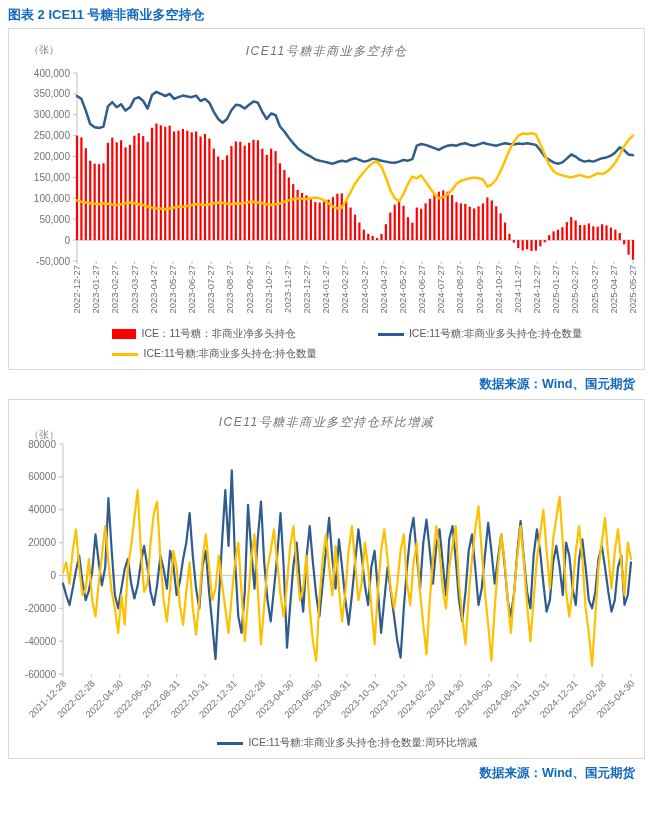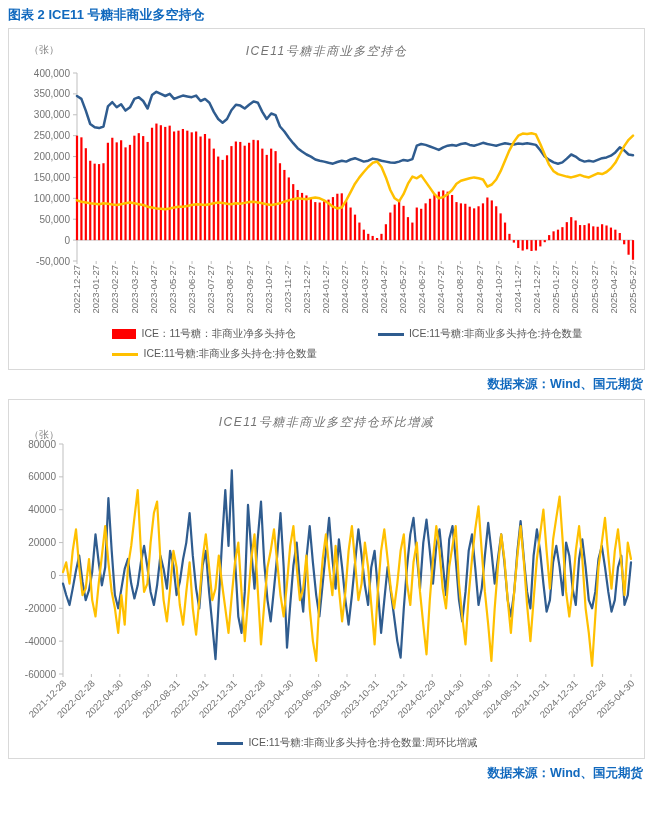--- a/index.html
+++ b/index.html
@@ -11,21 +11,21 @@
   .unit-label{position:absolute;left:20px;top:10px;font-size:10px;color:#808080;letter-spacing:0;}
   .unit-label.low{top:24px;}
   svg{display:block;margin:0 auto;}
   svg text{font-family:"Liberation Sans","DejaVu Sans",sans-serif;fill:#737373;}
   .legend{display:flex;flex-direction:column;width:fit-content;margin:0 auto 6px auto;gap:6px;font-size:10.5px;color:#595959;}
   .legend-row{display:flex;gap:40px;align-items:center;}
   .legend-item{display:flex;align-items:center;gap:5px;white-space:nowrap;margin-left:42px;}
   .swatch{display:inline-block;flex:0 0 auto;}
   .swatch.line{width:26px;height:3px;}
   .swatch.bar{width:24px;height:10px;}
-  .source-line{color:#1169BE;font-weight:bold;font-size:12.5px;text-align:right;padding:6px 10px 6px 0;}
+  .source-line{color:#1169BE;font-weight:bold;font-size:12.5px;text-align:right;padding:6px 18px 6px 0;}
 </style>
 </head>
 <body>
 
 <div>
 
   <div class="fig-caption">图表 2 ICE11 号糖非商业多空持仓</div>
 
   <div class="chart-panel">
     <div class="chart-header">

